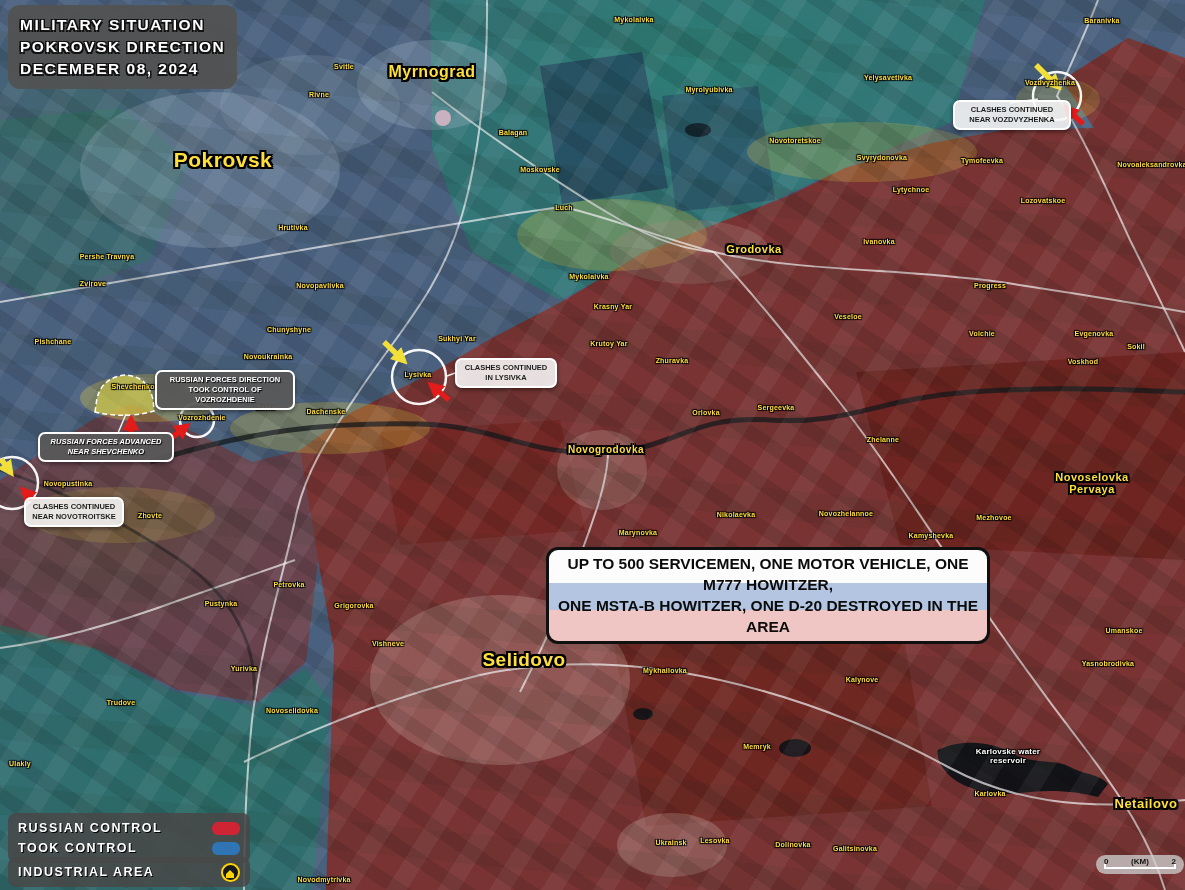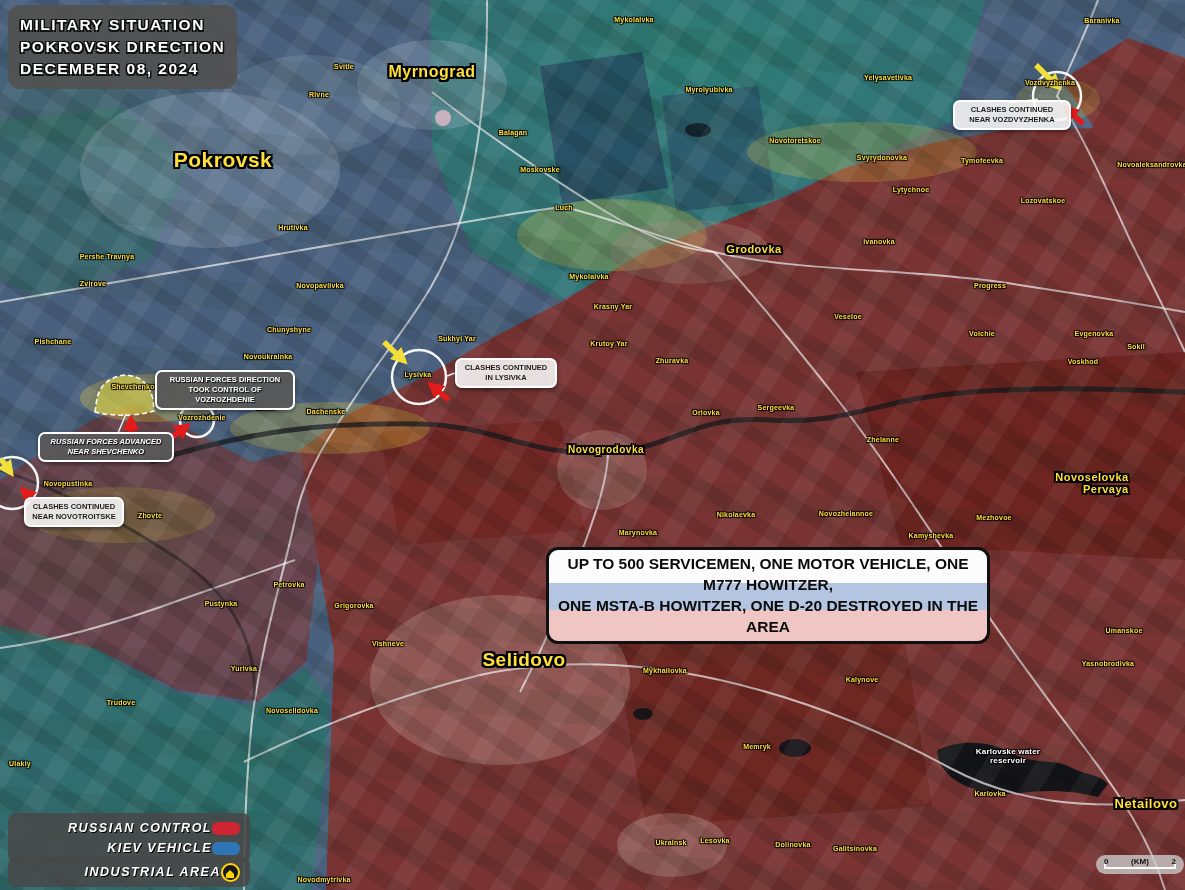--- a/index.html
+++ b/index.html
@@ -30,21 +30,21 @@
   #title-box{position:absolute;left:8px;top:5px;z-index:40;background:rgba(82,82,82,0.93);
     border-radius:12px;padding:9px 12px;color:#fff;font-weight:bold;font-size:15.5px;line-height:22px;
     letter-spacing:1.5px;text-shadow:1.5px 1.5px 0 #111,-1.5px -1.5px 0 #111,1.5px -1.5px 0 #111,-1.5px 1.5px 0 #111;}
   #banner{position:absolute;left:546px;top:547px;width:444px;z-index:40;box-sizing:border-box;
     background:linear-gradient(180deg,#fcfcfc 0%,#fcfcfc 36%,#b3c5e0 36%,#b3c5e0 66%,#efc6c4 66%,#efc6c4 100%);
     border:3px solid #101010;border-radius:12px;padding:3px 0 4px;text-align:center;color:#0b0b0b;
     font-weight:bold;font-size:15.5px;line-height:21px;}
   .legendbox{position:absolute;left:8px;z-index:40;background:rgba(72,72,72,0.88);border-radius:8px;
     padding:5px 10px;width:222px;}
   #legend1{top:813px;} #legend2{top:857px;}
-  .lrow{display:flex;align-items:center;justify-content:flex-end;height:20px;font-style:italic;}
+  .lrow{display:flex;align-items:center;justify-content:space-between;height:20px;}
   .llabel{color:#fff;font-weight:bold;font-size:12.5px;letter-spacing:1.5px;text-shadow:1px 1px 0 #000;}
   .sw.pill{width:28px;height:13px;border-radius:6px;display:inline-block;}
   .sw.tri{width:0;height:0;border-left:9px solid transparent;border-right:9px solid transparent;
     border-bottom:14px solid #35aadf;display:inline-block;}
   .sw.ind{width:15px;height:15px;border-radius:50%;border:2px solid #ffd400;background:#15181c;
     position:relative;display:inline-block;}
   .sw.ind::after{content:"";position:absolute;left:3px;bottom:2px;width:8px;height:4px;background:#ffd400;}
   .sw.ind::before{content:"";position:absolute;left:3px;bottom:6px;width:0;height:0;
     border-left:4px solid transparent;border-right:4px solid transparent;border-bottom:4px solid #ffd400;}
   #scalebar{position:absolute;left:1096px;top:855px;width:88px;z-index:40;box-sizing:border-box;
@@ -185,21 +185,21 @@
       <div class="place" style="left: 1083px; top: 362px;">Voskhod</div>
       <div class="place" style="left: 418px; top: 375px;">Lysivka</div>
       <div class="place" style="left: 133px; top: 387px;">Shevchenko</div>
       <div class="place" style="left: 266px; top: 408px;">Zelne</div>
       <div class="place" style="left: 776px; top: 408px;">Sergeevka</div>
       <div class="place" style="left: 326px; top: 412px;">Dachenske</div>
       <div class="place" style="left: 706px; top: 413px;">Orlovka</div>
       <div class="place" style="left: 202px; top: 418px;">Vozrozhdenie</div>
       <div class="place" style="left: 883px; top: 440px;">Zhelanne</div>
       <div class="place big" style="left: 606px; top: 449px; font-size: 10px;">Novogrodovka</div>
-      <div class="place big" style="left: 1092px; top: 483px; font-size: 11px; text-align: right;">Novoselovka
+      <div class="place big" style="left: 1092px; top: 483px; font-size: 11px;">Novoselovka
 Pervaya</div>
       <div class="place" style="left: 68px; top: 484px;">Novopustinka</div>
       <div class="place" style="left: 736px; top: 515px;">Nikolaevka</div>
       <div class="place" style="left: 846px; top: 514px;">Novozhelannoe</div>
       <div class="place" style="left: 150px; top: 516px;">Zhovte</div>
       <div class="place" style="left: 994px; top: 518px;">Mezhovoe</div>
       <div class="place" style="left: 638px; top: 533px;">Marynovka</div>
       <div class="place" style="left: 931px; top: 536px;">Kamyshevka</div>
       <div class="place" style="left: 289px; top: 585px;">Petrovka</div>
       <div class="place" style="left: 221px; top: 604px;">Pustynka</div>
@@ -257,21 +257,21 @@
     <div>UP TO 500 SERVICEMEN, ONE MOTOR VEHICLE, ONE M777 HOWITZER,</div>
     <div>ONE MSTA-B HOWITZER, ONE D-20 DESTROYED IN THE AREA</div>
   </div>
 
   <div id="legend1" class="legendbox">
       <div class="lrow">
         <div class="llabel">RUSSIAN CONTROL</div>
         <div class="sw pill" style="background: rgb(207, 36, 51);"></div>
       </div>
       <div class="lrow">
-        <div class="llabel">KIEV VEHICLE</div>
+        <div class="llabel">TOOK CONTROL</div>
         <div class="sw pill" style="background: rgb(47, 116, 181);"></div>
       </div>
     </div>
   <div id="legend2" class="legendbox">
       <div class="lrow">
         <div class="llabel">INDUSTRIAL AREA</div>
         <div class="sw ind"></div>
       </div>
     </div>
 

